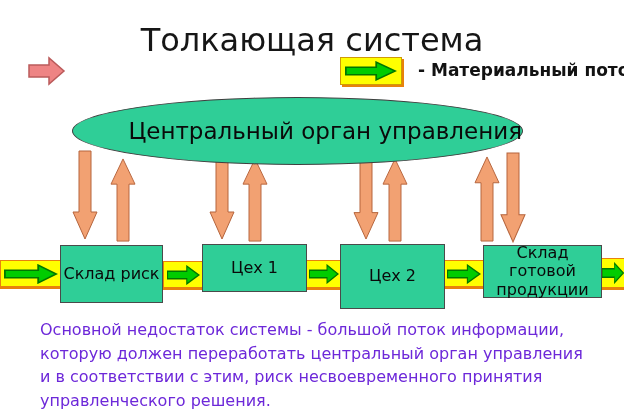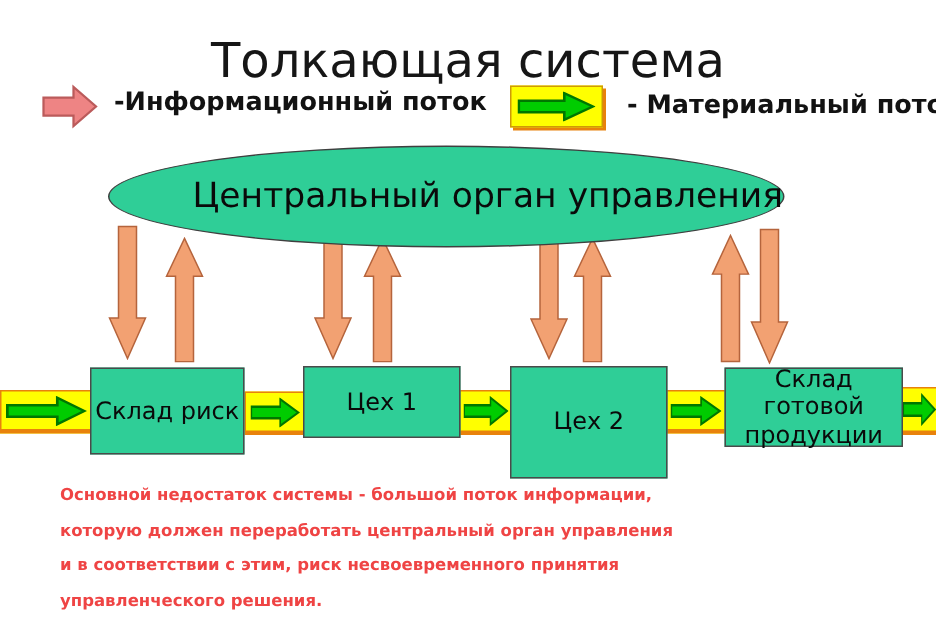--- a/index.html
+++ b/index.html
@@ -44,36 +44,34 @@
     font-size:16px;color:#0a0a0a;line-height:1.15;
     font-family:"DejaVu Sans",sans-serif;
   }
   .flow-seg{
     position:absolute;background:#ffff00;border:1px solid #e8820c;
     border-bottom-width:3px;z-index:2;box-sizing:border-box;
     display:flex;align-items:center;justify-content:center;
   }
   .note{
     position:absolute;left:40px;top:318px;width:560px;
-    font-size:11px;line-height:23.5px;color:#ef4444;
+    font-size:16px;line-height:23.5px;color:#6d28d9;
     font-family:"DejaVu Sans",sans-serif;
-    font-weight:bold;
   }
 </style>
 </head>
 <body>
 
 <div class="slide">
 
   <div class="title">Толкающая система</div>
 
   <svg class="abs" style="left:28px;top:55px;" width="38" height="32" viewBox="0 0 38 32">
     <polygon points="1,10 21,10 21,3 36,16 21,29 21,22 1,22" fill="#ee8484" stroke="#bb5b5b" stroke-width="1.5"></polygon>
   </svg>
-  <span class="legend-label" style="left:76px;top:58px;">-Информационный поток</span>
 
   <div class="material-chip">
     <svg width="52" height="20" viewBox="0 0 60 26" preserveAspectRatio="none">
       <polygon points="1,8 36,8 36,1.5 58,13 36,24.5 36,18 1,18" fill="#00cc00" stroke="#007700" stroke-width="2"></polygon>
     </svg>
   </div>
   <span class="legend-label" style="left:418px;top:60px;">- Материальный поток</span>
 
   <div class="ellipse">
     <span>Центральный орган управления</span>
@@ -132,21 +130,21 @@
       <polygon points="1,8 34,8 34,1.5 58,13 34,24.5 34,18 1,18" fill="#00cc00" stroke="#007700" stroke-width="2"></polygon>
     </svg>
   </div>
 
   <div class="node" style="left:60px;top:245px;width:103px;height:58px;">
     <span>Склад риск</span>
   </div>
   <div class="node" style="left:202px;top:244px;width:105px;height:48px;text-align:center;">
     <span>Цех 1</span>
   </div>
-  <div class="node" style="left:340px;top:244px;width:105px;height:75px;">
+  <div class="node" style="left:340px;top:244px;width:105px;height:65px;">
     <span>Цех 2</span>
   </div>
   <div class="node" style="left:483px;top:245px;width:119px;height:53px;">
     <span>Склад готовой продукции</span>
   </div>
 
   <div class="note">
     <div>Основной недостаток системы - большой поток информации,</div>
     <div>которую должен переработать центральный орган управления</div>
     <div>и в соответствии с этим, риск несвоевременного принятия</div>

